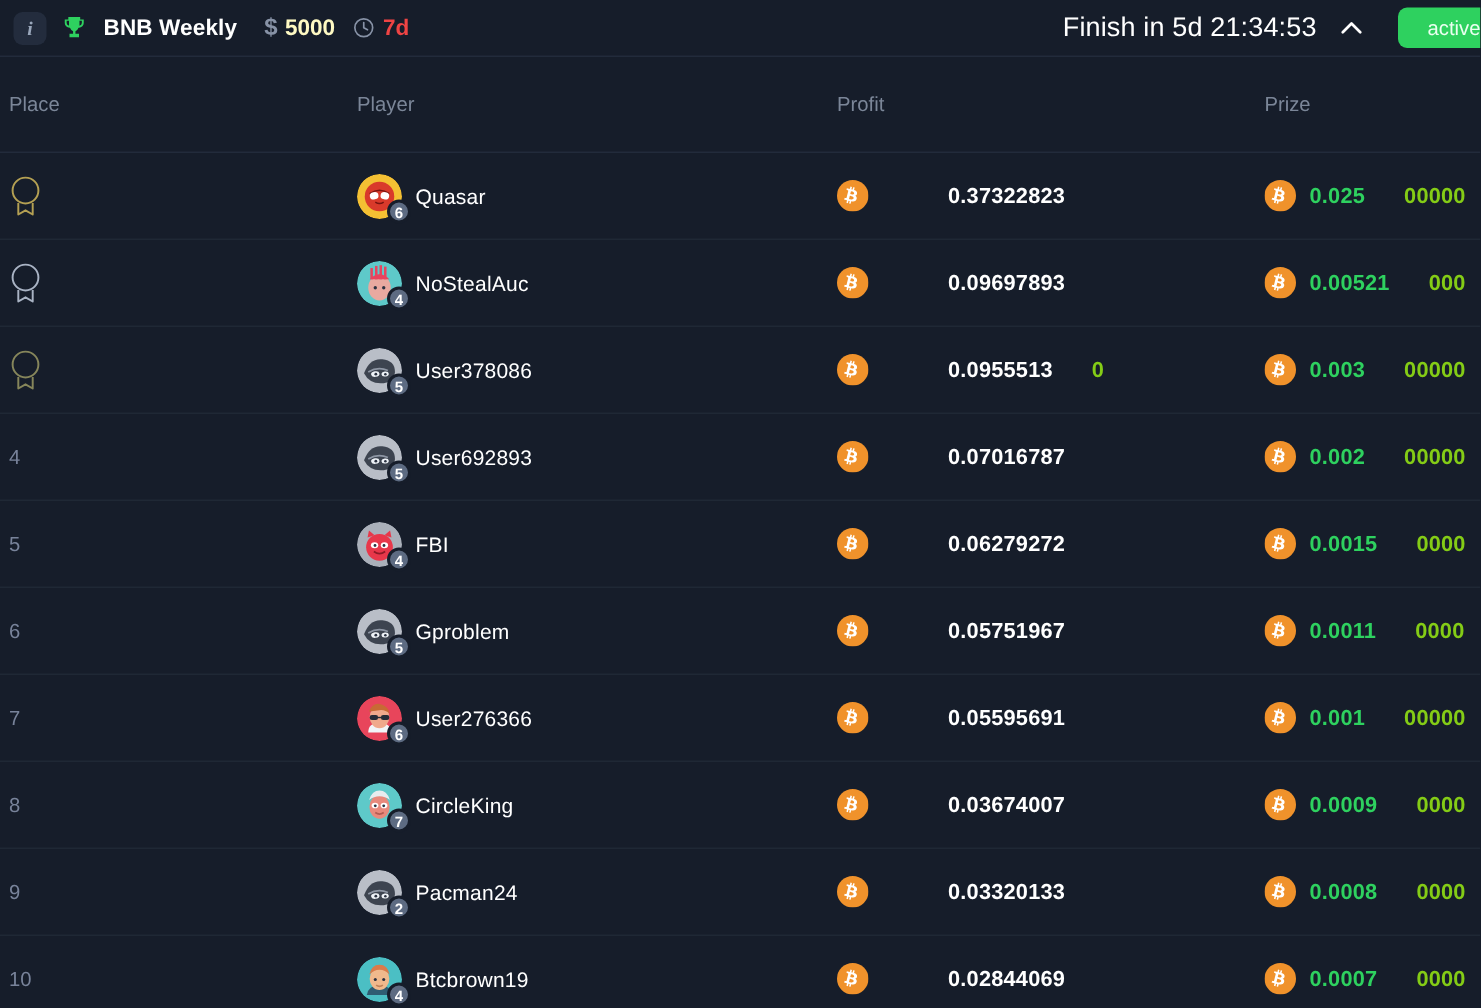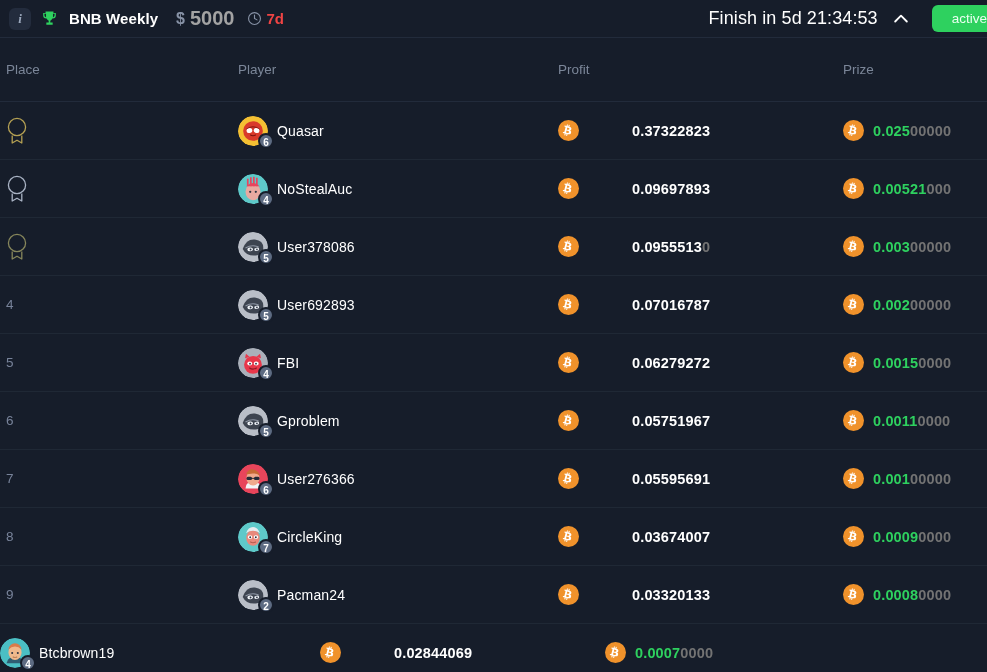--- a/index.html
+++ b/index.html
@@ -41,22 +41,22 @@
     margin-left: 1px;
     text-align: center;
   }
   .hdr-meta { display: flex; align-items: center; gap: 5px; margin-left: 9px; }
   .dollar-sign {
     color: #8792a6;
     font-size: 16px;
     font-weight: bold;
   }
   .hdr-prize {
-    color: #a3a3a3;
-    font-size: 20px;
+    color: #fef9c3;
+    font-size: 15px;
     font-weight: bold;
   }
   .clock-icon { width: 15px; height: 15px; display: block; margin-left: 7px; }
   .hdr-duration {
     color: #ef4444;
     font-size: 15px;
     font-weight: bold;
   }
 
   .hdr-right {
@@ -147,21 +147,21 @@
     letter-spacing: .15px;
     white-space: nowrap;
   }
 
   
   .amt-cell { display: flex; align-items: center; gap: 9px; }
   .btc-icon { width: 21px; height: 21px; display: block; flex: none; }
   .amt-text { font-size: 14.5px; font-weight: bold; letter-spacing: .15px; white-space: nowrap; }
   .amt-sig { color: #ffffff; margin-left: 44px; }
   .amt-sig-green { color: #2ed15f; }
-  .amt-dim { color: #737373; }
+  .amt-dim { color: #84cc16; padding-left: 26px; }
 </style>
 </head>
 <body>
 
 <div class="tourney-header">
   <div class="hdr-left">
     <div class="info-btn">i</div>
     <svg class="trophy-icon" viewBox="0 0 24 24">
       <path d="M7 3h10v2h3v3a4 4 0 0 1-4 4h-.4A5 5 0 0 1 13 14.9V17h3v3H8v-3h3v-2.1A5 5 0 0 1 8.4 12H8a4 4 0 0 1-4-4V5h3V3z" fill="#2ed15f"></path>
       <path d="M6 6H5.6v2a2.4 2.4 0 0 0 2 2.3V6zm12 0h.4v2a2.4 2.4 0 0 1-2 2.3V6z" fill="#161d2a"></path>
@@ -546,20 +546,23 @@
       <span>
           <svg class="btc-icon" viewBox="0 0 24 24">
             <circle cx="12" cy="12" r="12" fill="#f0922b"></circle>
             <path d="M15.3 10.3c.2-1.4-.85-2.15-2.3-2.65l.47-1.87-1.14-.28-.46 1.82c-.3-.07-.6-.14-.91-.2l.46-1.84-1.14-.28-.47 1.87c-.25-.06-.49-.11-.73-.17v-.01l-1.57-.4-.3 1.22s.85.2.83.21c.46.11.54.42.53.66l-.53 2.13c.03 0 .07.02.12.04l-.13-.03-.75 3c-.06.14-.2.35-.52.27.01.02-.83-.21-.83-.21l-.57 1.31 1.48.37c.28.07.54.14.81.21l-.47 1.9 1.14.28.47-1.87c.31.08.61.16.9.23l-.46 1.86 1.14.28.47-1.89c1.95.37 3.41.22 4.03-1.54.5-1.42-.02-2.24-1.05-2.77.75-.17 1.31-.67 1.46-1.69zm-2.62 3.66c-.35 1.42-2.75.65-3.53.46l.63-2.51c.78.19 3.28.58 2.9 2.05zm.36-3.68c-.32 1.29-2.32.64-2.97.48l.57-2.28c.65.16 2.74.46 2.4 1.8z" fill="#ffffff"></path>
           </svg>
         </span>
       <span class="amt-text"><span class="amt-sig-green">0.0008</span><span class="amt-dim">0000</span></span>
     </div>
     </div>
     <div class="row">
+    <div class="col-place place-cell">
+        <span class="place-num">10</span>
+      </div>
     <div class="col-player player-cell">
       <span class="avatar-wrap">
         <span class="avatar"><svg viewBox="0 0 32 32" width="30" height="30">
               <circle cx="16" cy="16" r="16" fill="#4bbfc4"></circle>
               <path d="M7 27q1-7 9-7t9 7z" fill="#2f5d72"></path>
              <ellipse cx="16" cy="15.5" rx="7" ry="8" fill="#f0b98c"></ellipse>
              <path d="M8.8 12.5q1.4-7 7.2-7t7.2 7q-3.2-3.4-7.2-3.4T8.8 12.5z" fill="#d97b4a"></path>
              <circle cx="13" cy="16" r="1.1" fill="#2b3242"></circle>
              <circle cx="19" cy="16" r="1.1" fill="#2b3242"></circle>
              <path d="M13.6 20q2.4 1.8 4.8 0" stroke="#c08258" stroke-width="1.1" fill="none"></path>

